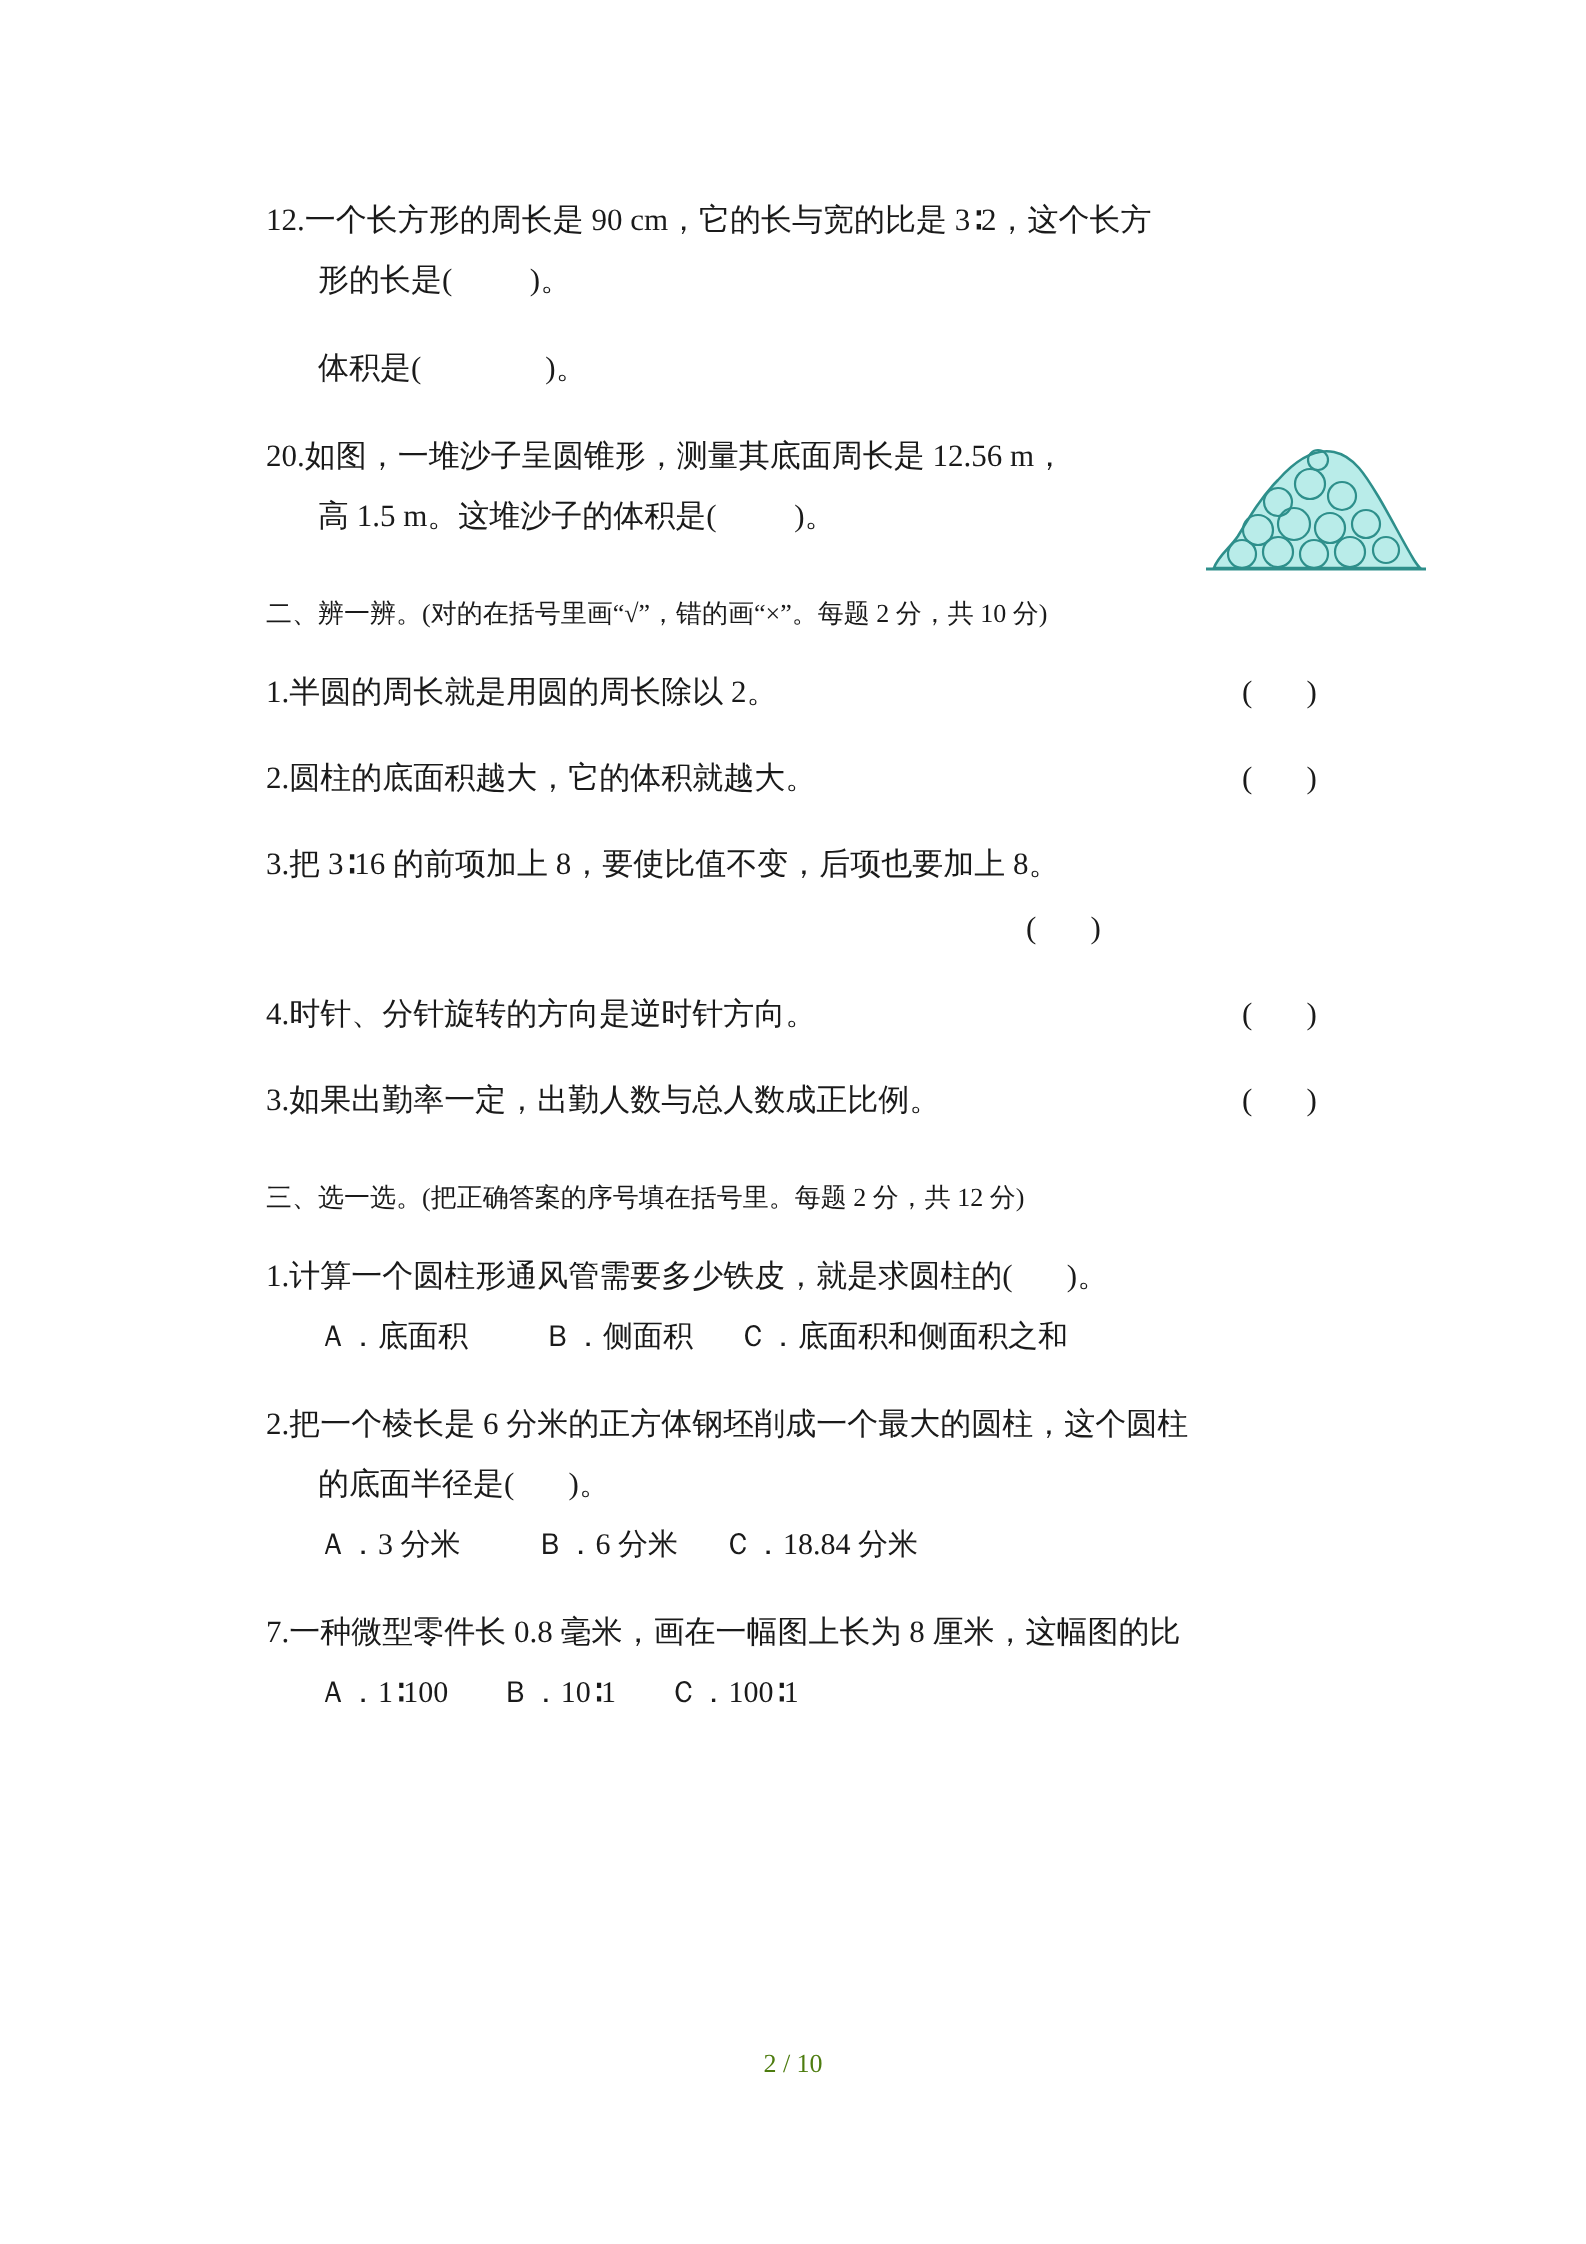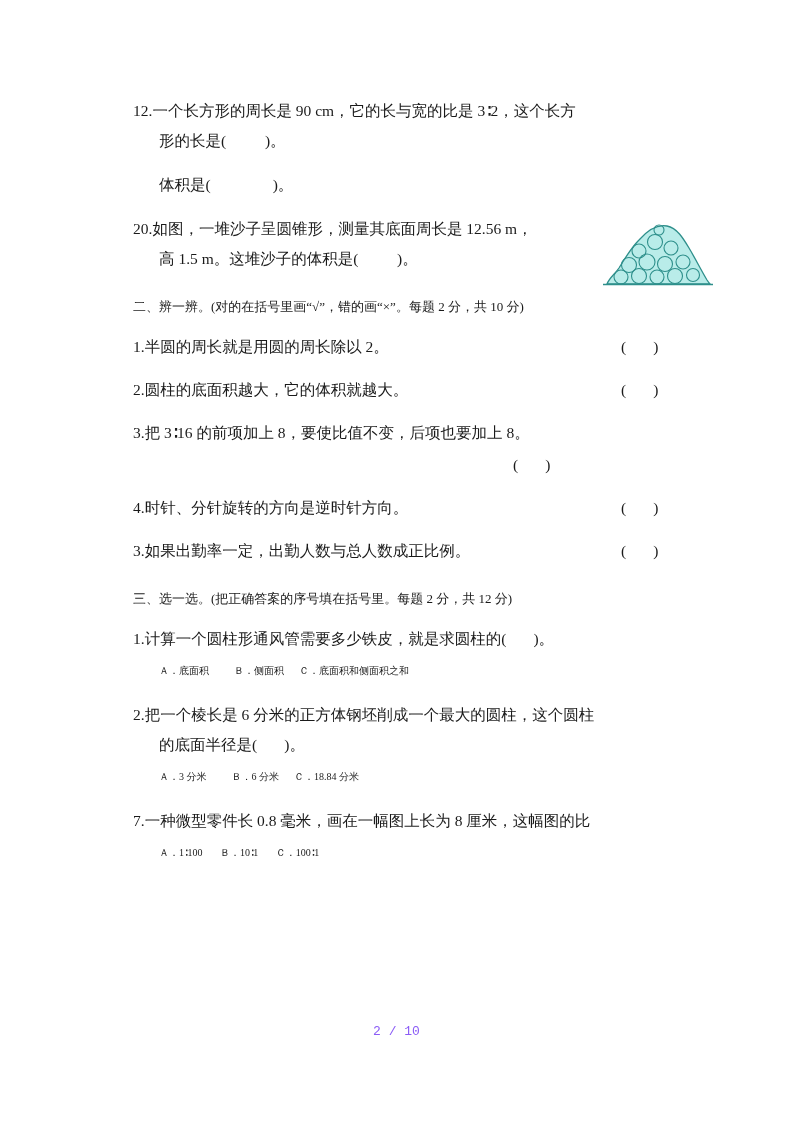--- a/index.html
+++ b/index.html
@@ -72,40 +72,40 @@
     display: block;
   }
   .tf-row.wrapped .tf-brackets {
     display: block;
     text-align: left;
     margin-left: 380px;
     margin-top: 2px;
   }
   .choices {
     padding-left: 26px;
-    font-size: 10px;
+    font-size: 15px;
     line-height: 30px;
     white-space: pre;
   }
   .sand-figure {
     position: absolute;
     right: -22px;
     top: 4px;
     width: 116px;
     height: 74px;
   }
   .footer {
     position: absolute;
     left: 0;
     top: 1024px;
     width: 793px;
     text-align: center;
     font-size: 13px;
-    font-family: Liberation Mono, monospace;
-    color: #8b5cf6;
+    font-family: Liberation Serif, serif;
+    color: #4d7c0f;
   }
   .q14wrap {
     position: relative;
   }
 </style>
 </head>
 <body>
 
 <div class="page">
   <div class="content">

